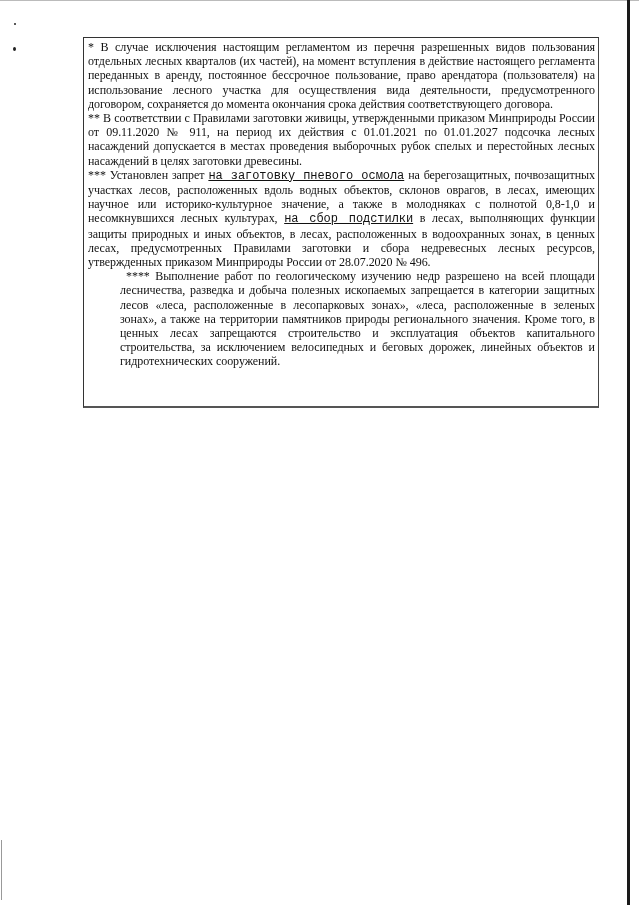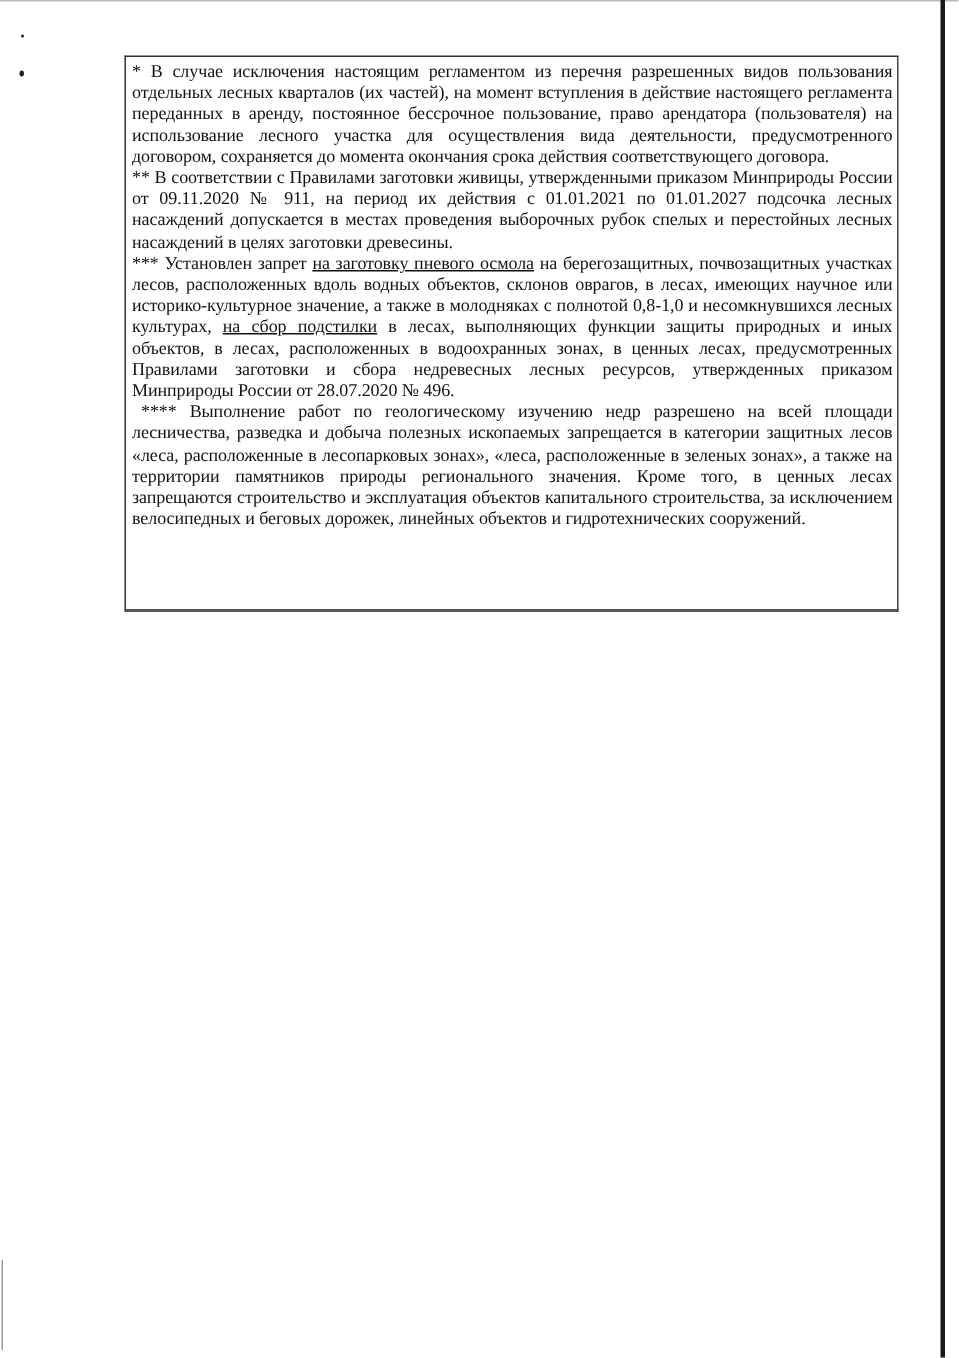--- a/index.html
+++ b/index.html
@@ -9,22 +9,22 @@
     .scan-edge-right { position: absolute; left: 627px; top: 0; width: 3px; height: 905px; background: #1a1a1a; }
     .scan-edge-left { position: absolute; left: 1px; top: 840px; width: 1px; height: 60px; background: #999; }
     .mark { position: absolute; background: #222; border-radius: 50%; }
     .mark.m1 { left: 14px; top: 23px; width: 2px; height: 2px; }
     .mark.m2 { left: 13px; top: 47px; width: 3px; height: 4px; }
     .notes-box { position: absolute; left: 83px; top: 37px; width: 516px; height: 371px;
                  border: 1px solid #333; border-bottom: 2px solid #555; border-right: 1.5px solid #444;
                  padding: 2px 3px 0 4px; box-sizing: border-box; }
     .note { font-size: 12px; line-height: 14.2px; text-align: justify; margin: 0;
             letter-spacing: -0.05px; }
-    .note .u { text-decoration: underline; }
-    .note.indent { text-indent: 6px; }
+    .note .u { text-decoration: underline; font-family: Liberation Mono, monospace; }
+    .note.indent { text-indent: 6px; margin-left: 32px; }
   </style>
 </head>
 <body>
 
 <div class="topline"></div>
 <div class="scan-edge-right"></div>
 <div class="scan-edge-left"></div>
 <div class="mark m1"></div>
 <div class="mark m2"></div>
 

